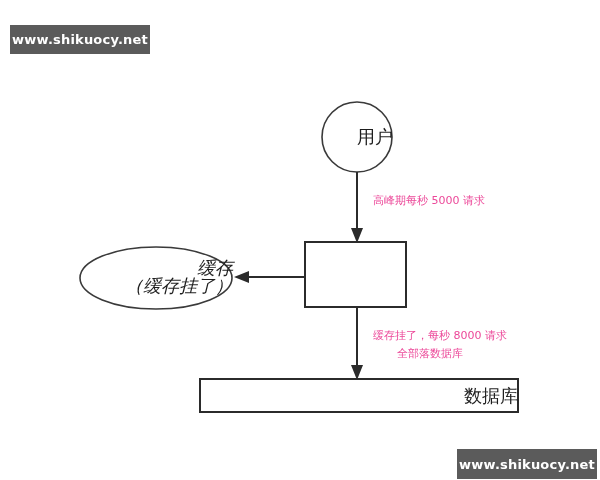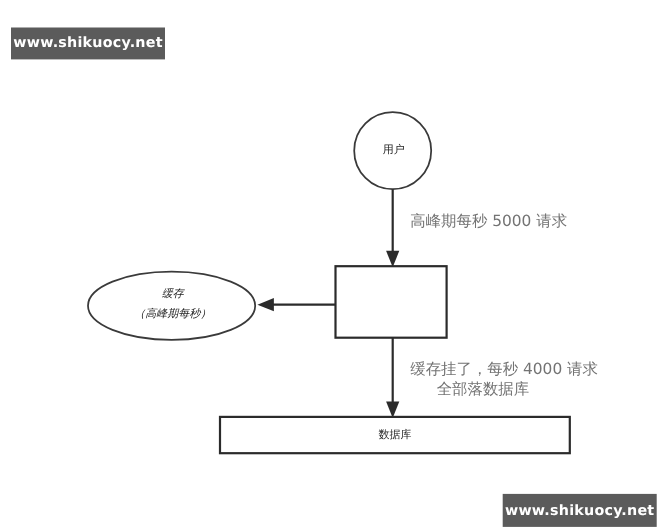--- a/index.html
+++ b/index.html
@@ -74,30 +74,30 @@
   }
   .arrow-head {
     fill: #2b2b2b;
     stroke: none;
   }
 
   
   .node-label {
     position: absolute;
     color: #1d1d1d;
-    font-size: 10px;
+    font-size: 18px;
     line-height: 18px;
-    text-align: center;
+    text-align: right;
     white-space: pre;
     font-family: "DejaVu Sans", "Liberation Sans", sans-serif;
   }
   .edge-label {
     position: absolute;
-    color: #737373;
-    font-size: 14px;
+    color: #ec4899;
+    font-size: 11px;
     line-height: 18px;
     text-align: center;
     white-space: pre;
     font-family: "DejaVu Sans", "Liberation Sans", sans-serif;
   }
 
   #label-user       { left: 323px; top: 116px; width: 70px; }
   #label-cache      { left:  81px; top: 247px; width: 152px; font-style: italic; }
   #label-system-a   { left: 305px; top: 253px; width: 101px; }
   #label-database   { left: 200px; top: 375px; width: 318px; }
@@ -129,22 +129,22 @@
     <polygon class="arrow-head" points="234,265 249,259 249,271"></polygon>
 
     <line class="connector" x1="357" y1="295" x2="357" y2="359"></line>
     <polygon class="arrow-head" points="357,368 351,353 363,353"></polygon>
 
     <rect class="node-shape" x="200" y="367" width="318" height="33"></rect>
   </svg>
 
   <div class="node-label" id="label-user">用户</div>
 
-  <div class="node-label" id="label-cache"><span>缓存</span><br><span>（高峰期每秒）</span></div>
+  <div class="node-label" id="label-cache"><span>缓存</span><br><span>（缓存挂了）</span></div>
 
 
   <div class="node-label" id="label-database">数据库</div>
 
   <div class="edge-label" id="label-edge-user-system">高峰期每秒 5000 请求</div>
 
-  <div class="edge-label" id="label-edge-system-db"><span>缓存挂了，每秒 4000 请求</span><br><span class="indent" style="margin-left:24px;display:inline-block;">全部落数据库</span></div>
+  <div class="edge-label" id="label-edge-system-db"><span>缓存挂了，每秒 8000 请求</span><br><span class="indent" style="margin-left:24px;display:inline-block;">全部落数据库</span></div>
 
 </div>
 
 </body></html>

